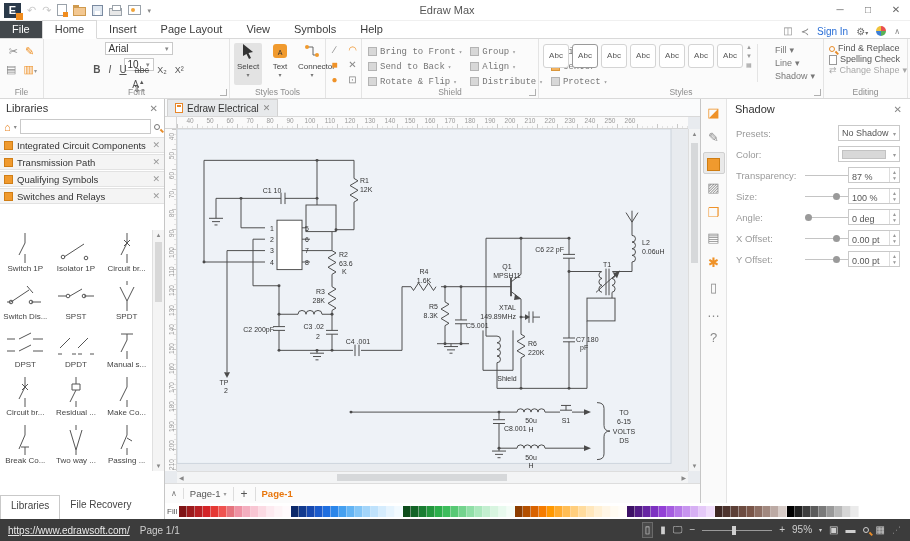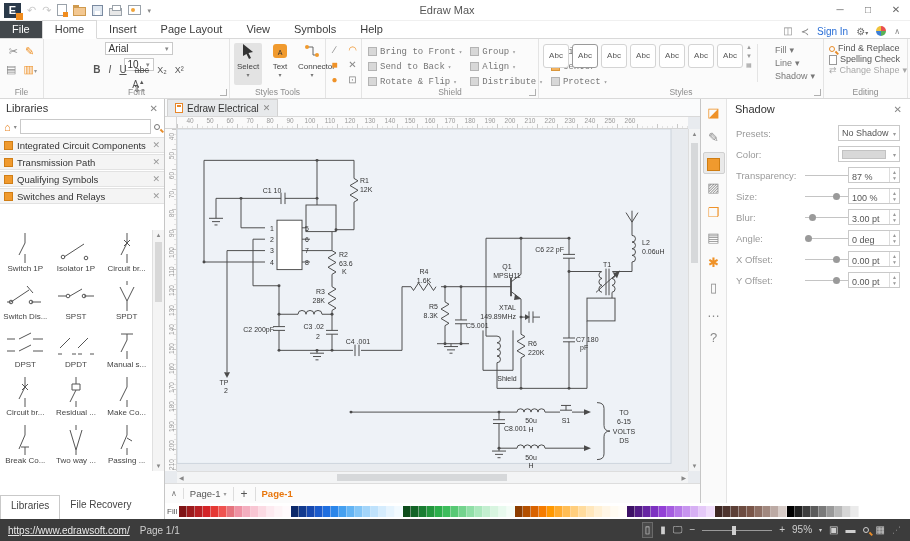--- a/index.html
+++ b/index.html
@@ -893,33 +893,20 @@
             </div>
             <div class="sp-input">
               <span>100 %</span>
               <span class="spin">
                 <i>▲</i>
                 <i>▼</i>
               </span>
             </div>
           </div>
           <div class="sp-row">
-            <span class="sp-label">Blur:</span>
-            <div class="sp-track">
-              <div class="sp-thumb" style="left: 12%;"></div>
-            </div>
-            <div class="sp-input">
-              <span>3.00 pt</span>
-              <span class="spin">
-                <i>▲</i>
-                <i>▼</i>
-              </span>
-            </div>
-          </div>
-          <div class="sp-row">
             <span class="sp-label">Angle:</span>
             <div class="sp-track">
               <div class="sp-thumb" style="left: 5%;"></div>
             </div>
             <div class="sp-input">
               <span>0 deg</span>
               <span class="spin">
                 <i>▲</i>
                 <i>▼</i>
               </span>

